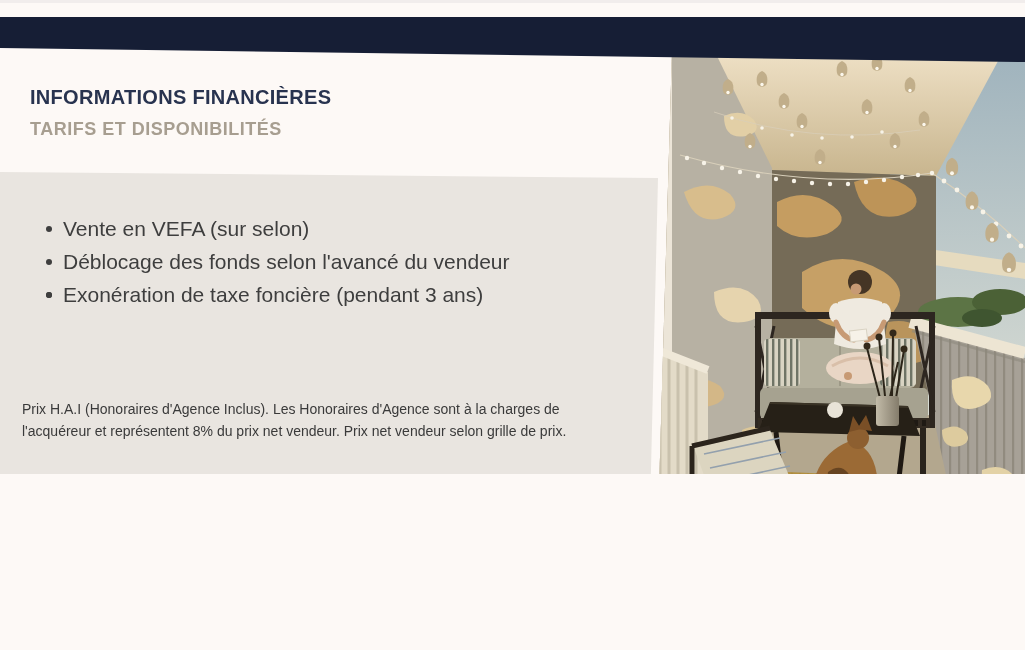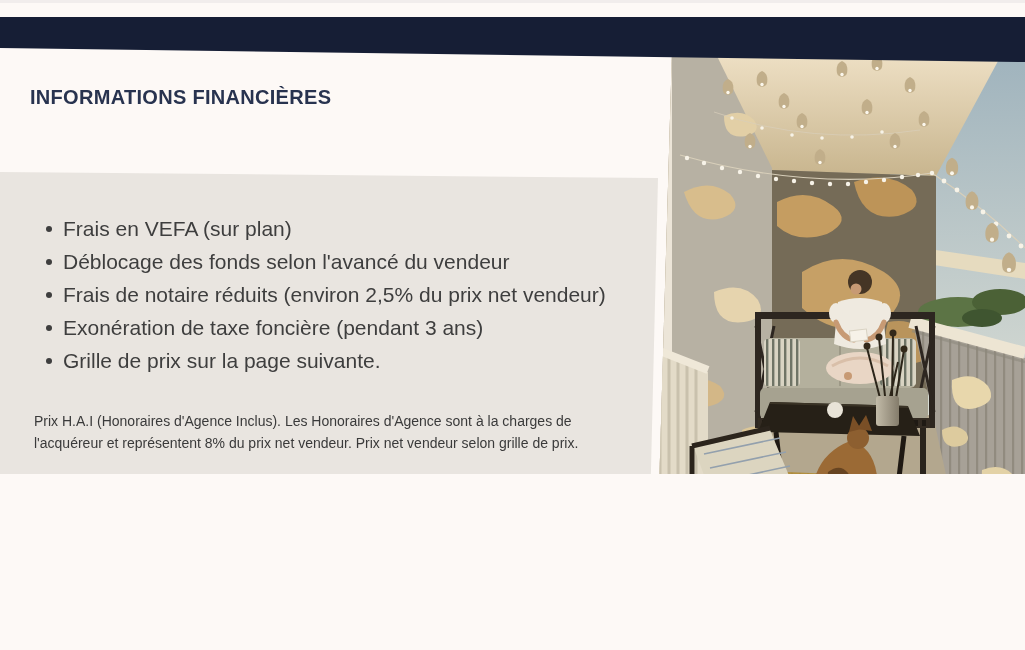--- a/index.html
+++ b/index.html
@@ -27,49 +27,49 @@
     clip-path:polygon(0 0,658px 6px,650px 339px,0 345px);z-index:1;
   }
   .features{position:absolute;left:46px;top:212px;z-index:3;margin:0;padding:0;list-style:none;width:600px;}
   .features li{
     position:relative;padding-left:17px;font-size:21px;line-height:33px;color:#3e3e3e;
   }
   .features li .dot{
     position:absolute;left:0;top:14px;width:6px;height:6px;border-radius:50%;background:#3e3e3e;
   }
   .disclaimer{
-    position:absolute;left:22px;top:399px;width:592px;z-index:3;margin:12px;
+    position:absolute;left:22px;top:399px;width:592px;z-index:3;margin:0;
     font-size:14px;line-height:21.5px;color:#3a3a3a;
   }
   .photo{
     position:absolute;left:652px;top:50px;width:373px;height:578px;z-index:2;
     clip-path:polygon(20px 0,373px 0,373px 578px,3px 578px);background:#b3a78e;
   }
   .photo svg{display:block;}
   .mini-i{position:absolute;left:998px;top:606px;z-index:7;}
 </style>
 </head>
 <body>
 
 <div class="slide">
   <div class="hairline"></div>
   <div class="top-bar"></div>
 
   <div class="headline">
     <h1>INFORMATIONS FINANCIÈRES</h1>
+    <h2>TARIFS ET DISPONIBILITÉS</h2>
   </div>
 
   <div class="panel"></div>
 
   <ul class="features">
-    <li><span class="dot"></span><span>Frais en VEFA (sur plan)</span></li>
+    <li><span class="dot"></span><span>Vente en VEFA (sur selon)</span></li>
     <li><span class="dot"></span><span>Déblocage des fonds selon l'avancé du vendeur</span></li>
-    <li><span class="dot"></span><span>Frais de notaire réduits (environ 2,5% du prix net vendeur)</span></li>
+    <li><span class="dot"></span></li>
     <li><span class="dot"></span><span>Exonération de taxe foncière (pendant 3 ans)</span></li>
-    <li><span class="dot"></span><span>Grille de prix sur la page suivante.</span></li>
   </ul>
 
   <p class="disclaimer">Prix H.A.I (Honoraires d'Agence Inclus). Les Honoraires d'Agence sont à la charges de l'acquéreur et représentent 8% du prix net vendeur. Prix net vendeur selon grille de prix.</p>
 
   <div class="photo" role="img" aria-label="in">
     <svg width="373" height="578" viewBox="0 0 373 578" xmlns="http://www.w3.org/2000/svg">
       <defs>
         <linearGradient id="skyG" x1="0" y1="0" x2="0" y2="1">
           <stop offset="0" stop-color="#9fb3bd"></stop>
             <stop offset="1" stop-color="#d8dcd4"></stop>

